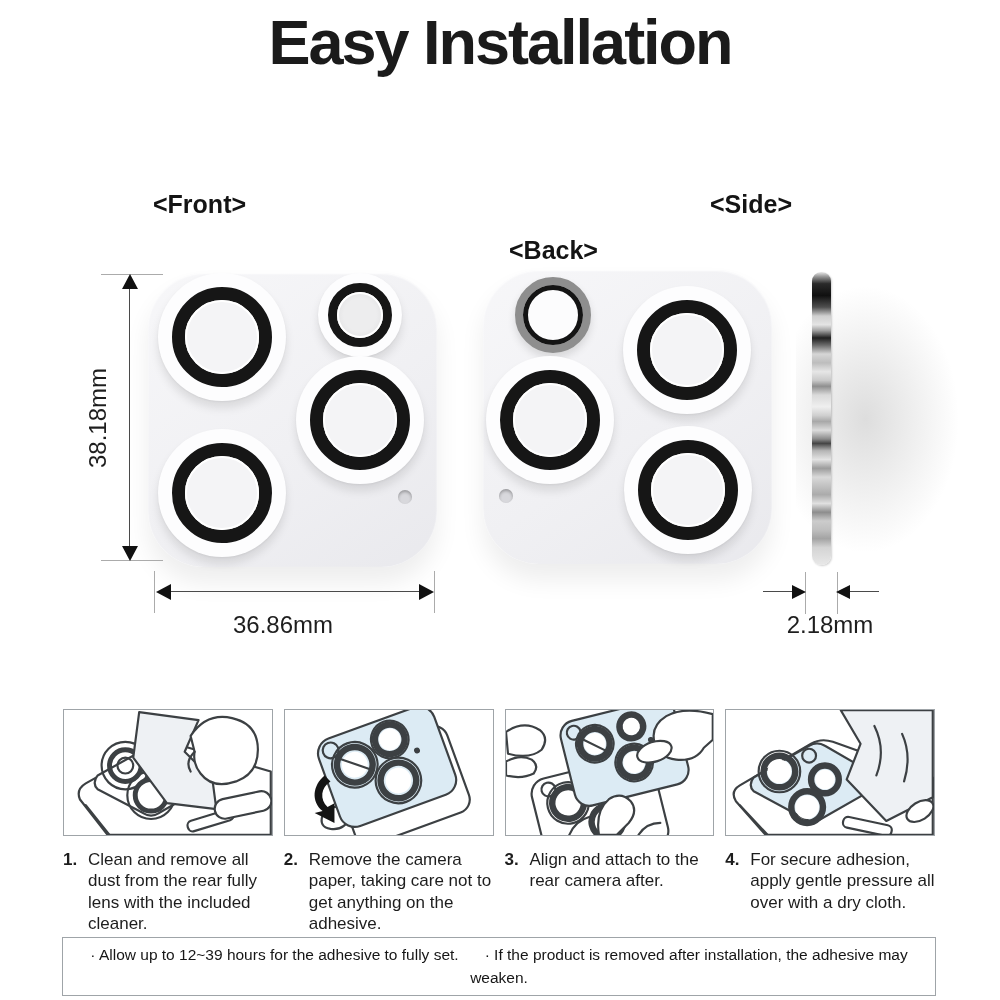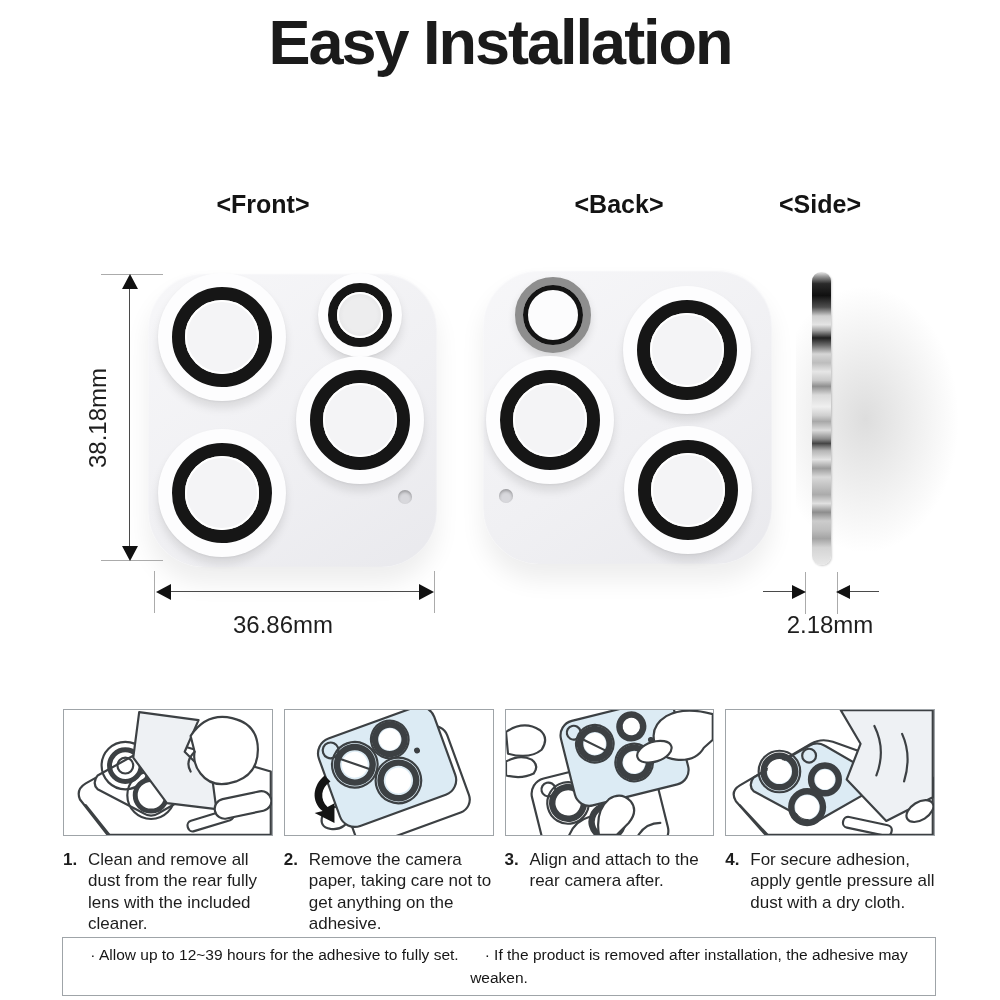--- a/index.html
+++ b/index.html
@@ -4,23 +4,23 @@
 <style>
   html,body{margin:0;padding:0;background:#fff;}
   .page{position:relative;width:1000px;height:1000px;background:#ffffff;overflow:hidden;
         font-family:"Liberation Sans", sans-serif;color:#1c1c1c;}
 
   
   .title{position:absolute;top:0px;left:0;width:100%;text-align:center;
          font-size:63px;font-weight:bold;letter-spacing:-2px;color:#1b1b1b;line-height:84px;}
 
   
-  .view-label{position:absolute;top:190px;width:220px;text-align:center;
+  .view-label{position:absolute;top:190px;width:220px;
               font-size:25px;font-weight:bold;color:#141414;letter-spacing:0;}
-  .vl-front{left:153px;} .vl-back{left:509px;} .vl-side{left:710px;}
+  .vl-front{left:153px;} .vl-back{left:509px;margin-top:46px;} .vl-side{left:710px;}
 
   
   .plate{position:absolute;border-radius:56px;
          background:linear-gradient(145deg,#f7f7f9 0%,#f0f0f3 55%,#e9e9ed 100%);
          box-shadow:0 16px 24px rgba(0,0,0,.07), inset 0 1px 2px #ffffff;}
   .plate-front{left:148px;top:273px;width:289px;height:294px;}
   .plate-back{left:483px;top:270px;width:289px;height:294px;}
 
   .donut{position:absolute;border-radius:50%;background:#fdfdfe;
          box-shadow:0 7px 10px rgba(0,0,0,.10),0 1px 2px rgba(0,0,0,.05);}
@@ -286,21 +286,21 @@
     <div class="step">
       <span class="step-num">2.</span>
       <span class="step-body">Remove the camera paper, taking care not to get anything on the adhesive.</span>
     </div>
     <div class="step">
       <span class="step-num">3.</span>
       <span class="step-body">Align and attach to the rear camera after.</span>
     </div>
     <div class="step">
       <span class="step-num">4.</span>
-      <span class="step-body">For secure adhesion, apply gentle pressure all dust with a dry cloth.</span>
+      <span class="step-body">For secure adhesion, apply gentle pressure all over with a dry cloth.</span>
     </div>
   </div>
 
   <div class="notes">
     <div>
       <span>· Allow up to 12~39 hours for the adhesive to fully set.</span><span class="note-sep"></span><span>· If the product is removed after installation, the adhesive may weaken.</span>
     </div>
   </div>
 
 </div>

